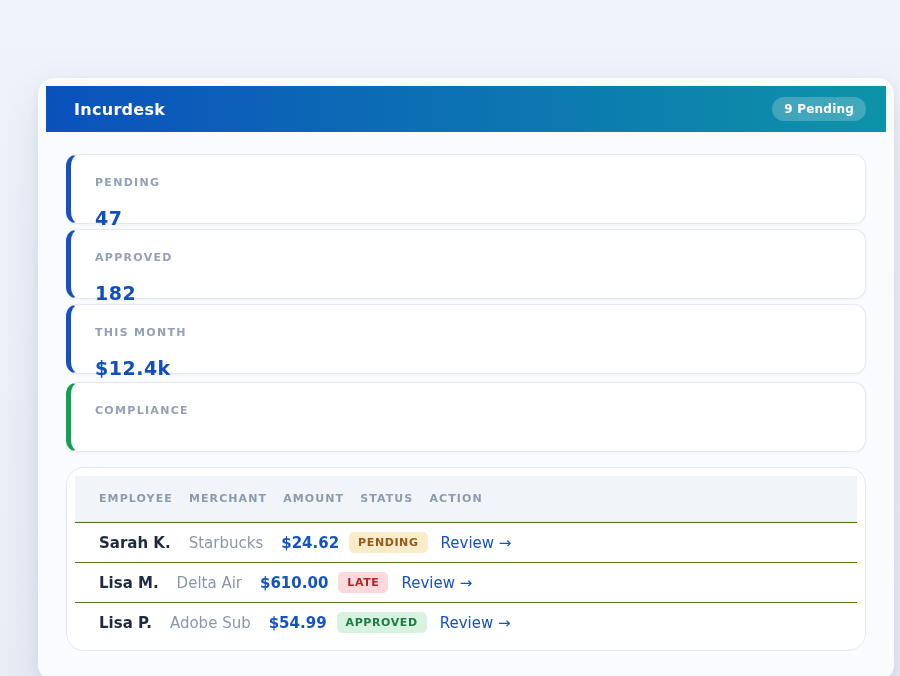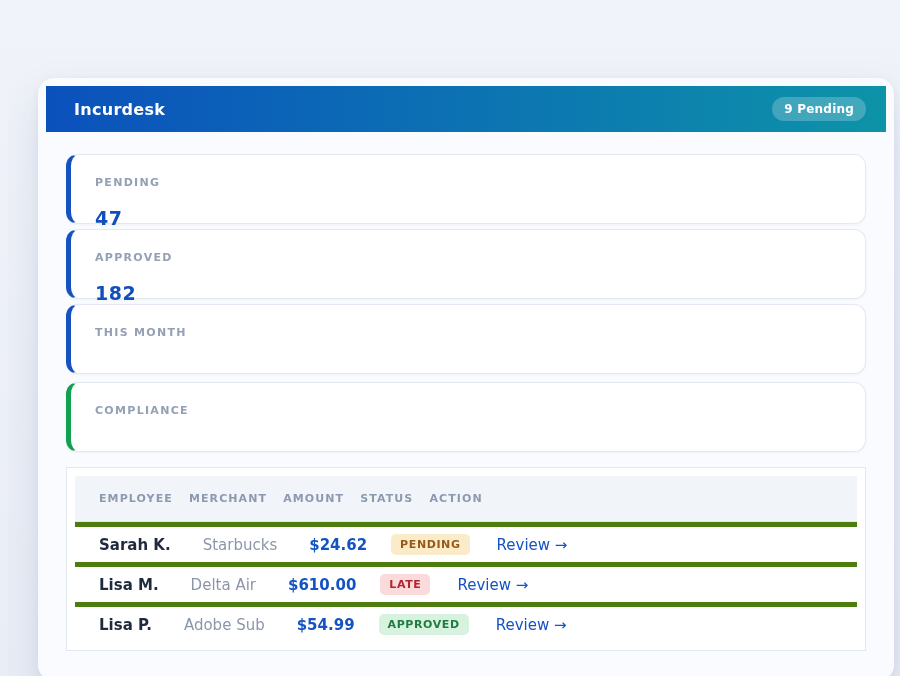--- a/index.html
+++ b/index.html
@@ -69,43 +69,43 @@
     line-height: 1;
     letter-spacing: .5px;
   }
   .stat-card[data-accent="blue"]  .stat-value { color: #1150bc; }
   .stat-card[data-accent="green"] .stat-value { color: #12984e; }
 
   .expense-table {
     margin-top: 15px;
     background: #ffffff;
     border: 1px solid #e2e8f0;
-    border-radius: 0;
+    border-radius: 18px;
     overflow: hidden;
   }
   .table-header {
     background: #f1f5f9;
     border-bottom: 1px solid #e4e9f1;
     padding: 8px 16px;
     display: flex;
   }
   .col-label {
     font-size: 11px;
     font-weight: 700;
     letter-spacing: 1.1px;
     color: #8c9ab0;
     text-transform: uppercase;
   }
   .table-row {
     height: 40px;
     display: flex;
     align-items: center;
-    gap: 16px;
+    gap: 2px;
     padding: 0 16px;
-    border-top: 5px solid #4d7c0f;
+    border-top: 1px solid #4d7c0f;
   }
   .table-row:first-of-type { border-top: none; }
   .cell-employee { font-size: 15px; font-weight: 700; color: #1f2a3d; }
   .cell-merchant { font-size: 15px; color: #8b96a8; }
   .cell-amount   { font-size: 15px; font-weight: 700; color: #1453c4; }
   .status-badge {
     font-size: 11px;
     font-weight: 700;
     letter-spacing: .6px;
     padding: 4px 9px;
@@ -141,20 +141,21 @@
       <div class="stat-value">47</div>
     </div>
 
     <div class="stat-card" data-accent="blue">
       <div class="stat-label">APPROVED</div>
       <div class="stat-value">182</div>
     </div>
 
     <div class="stat-card" data-accent="blue">
       <div class="stat-label">THIS MONTH</div>
+      <div class="stat-value">$12.4k</div>
     </div>
 
     <div class="stat-card" data-accent="green">
       <div class="stat-label">COMPLIANCE</div>
     </div>
 
     <div class="expense-table">
 
       <div class="table-header">
         <span class="col-label">EMPLOYEE</span>

